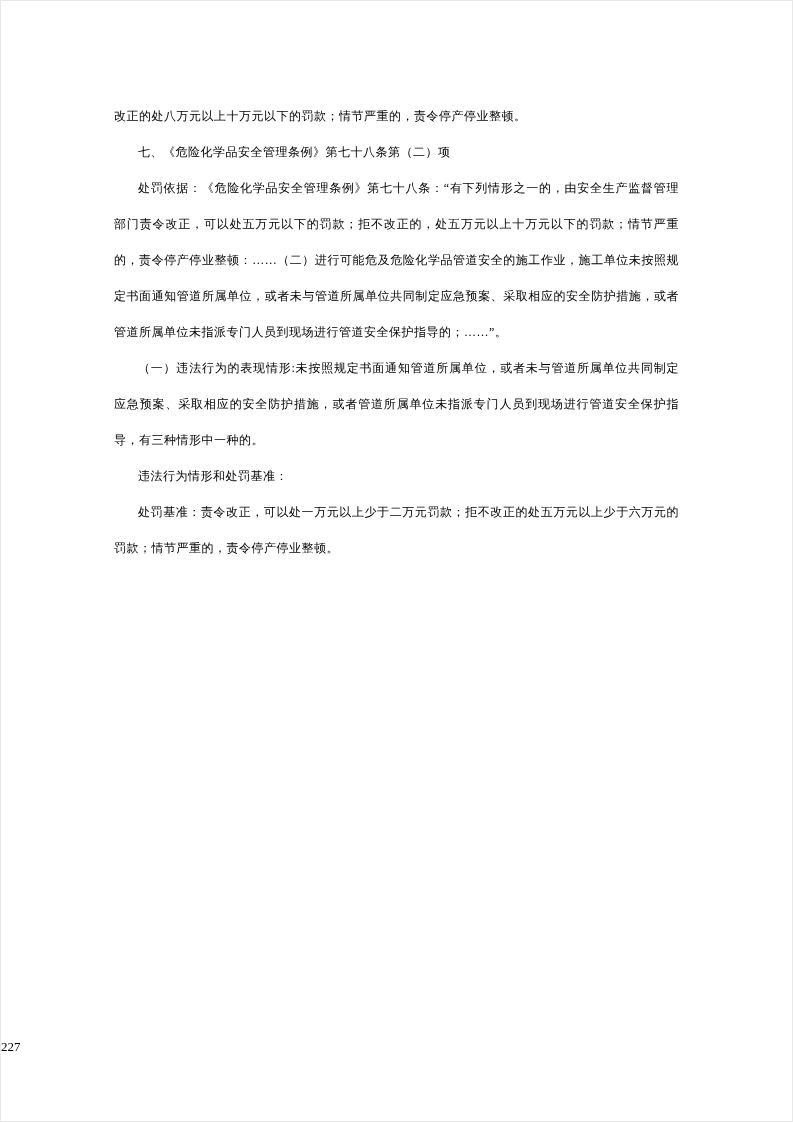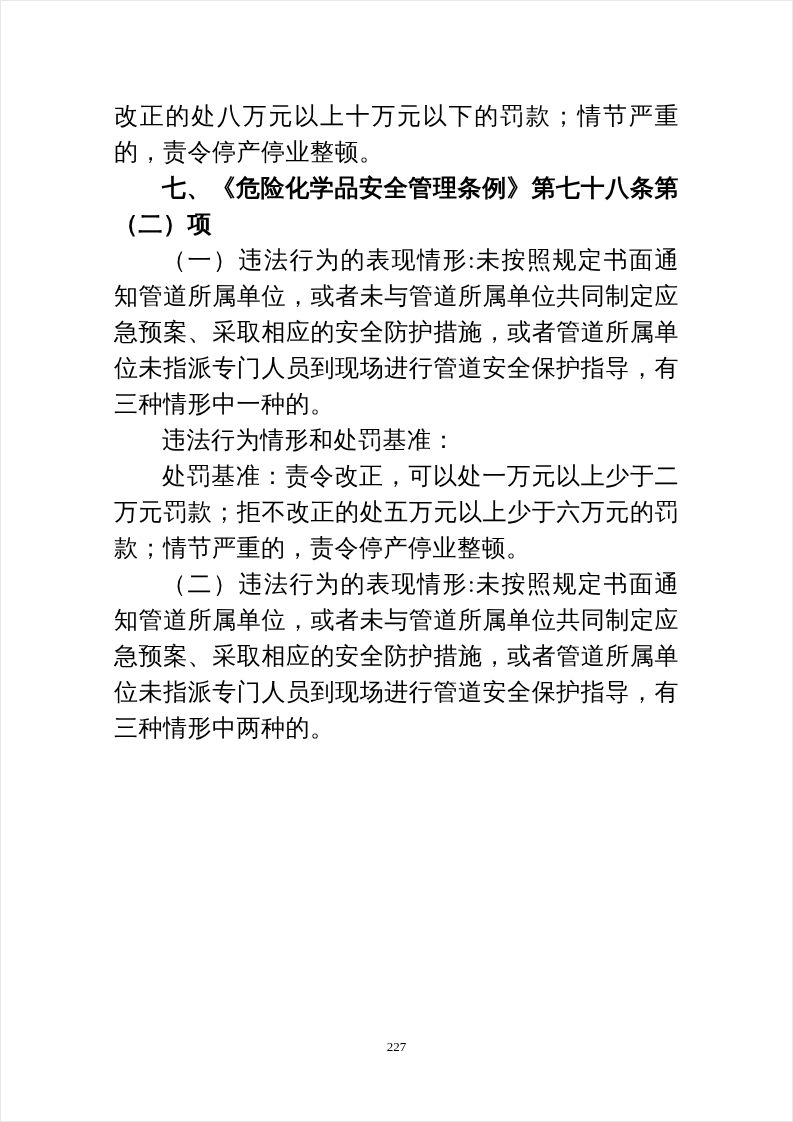--- a/index.html
+++ b/index.html
@@ -20,52 +20,52 @@
   }
   .content {
     position: absolute;
     top: 97px;
     left: 113px;
     right: 113px;
   }
   .content p {
     margin: 0;
     padding: 0;
-    font-size: 24px;
+    font-size: 12px;
     line-height: 36px;
     text-align: justify;
     letter-spacing: 0.5px;
   }
   p.para-indent {
     text-indent: 2em;
   }
   p.para-continuation {
     text-indent: 0;
   }
   p.para-heading {
     text-indent: 2em;
-    font-weight: bold;
+    font-weight: normal;
   }
   .page-number {
     position: absolute;
     left: 0;
     right: 0;
     bottom: 66px;
-    text-align: center;
+    text-align: left;
     font-size: 13px;
     line-height: 16px;
     color: #000000;
   }
 </style>
 </head>
 <body>
 
 <div class="page">
   <div class="content">
     <p class="para-continuation">改正的处八万元以上十万元以下的罚款；情节严重的，责令停产停业整顿。</p>
     <p class="para-heading">七、《危险化学品安全管理条例》第七十八条第（二）项</p>
+    <p class="para-indent">处罚依据：《危险化学品安全管理条例》第七十八条：“有下列情形之一的，由安全生产监督管理部门责令改正，可以处五万元以下的罚款；拒不改正的，处五万元以上十万元以下的罚款；情节严重的，责令停产停业整顿：……（二）进行可能危及危险化学品管道安全的施工作业，施工单位未按照规定书面通知管道所属单位，或者未与管道所属单位共同制定应急预案、采取相应的安全防护措施，或者管道所属单位未指派专门人员到现场进行管道安全保护指导的；……”。</p>
     <p class="para-indent">（一）违法行为的表现情形:未按照规定书面通知管道所属单位，或者未与管道所属单位共同制定应急预案、采取相应的安全防护措施，或者管道所属单位未指派专门人员到现场进行管道安全保护指导，有三种情形中一种的。</p>
     <p class="para-indent">违法行为情形和处罚基准：</p>
     <p class="para-indent">处罚基准：责令改正，可以处一万元以上少于二万元罚款；拒不改正的处五万元以上少于六万元的罚款；情节严重的，责令停产停业整顿。</p>
-    <p class="para-indent">（二）违法行为的表现情形:未按照规定书面通知管道所属单位，或者未与管道所属单位共同制定应急预案、采取相应的安全防护措施，或者管道所属单位未指派专门人员到现场进行管道安全保护指导，有三种情形中两种的。</p>
   </div>
   <div class="page-number">227</div>
 </div>
 
 </body></html>

